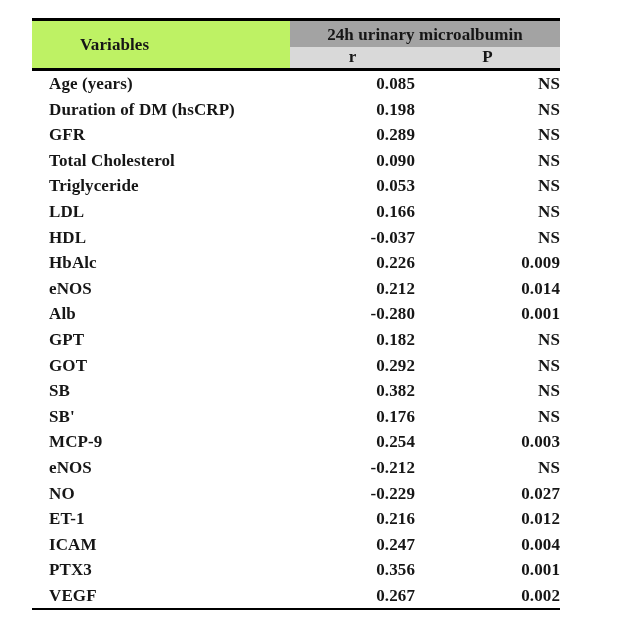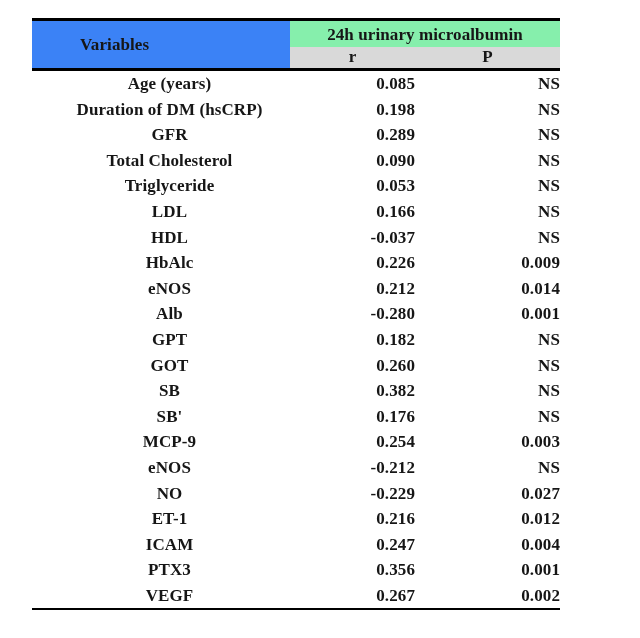--- a/index.html
+++ b/index.html
@@ -58,42 +58,42 @@
     line-height: 20px;
   }
   tbody td {
     padding: 0;
     height: 25.6px;
     line-height: 25.6px;
     white-space: nowrap;
     overflow: hidden;
   }
   tbody td.cell-var {
-    text-align: center;
+    text-align: left;
     padding-left: 17px;
   }
   tbody td.cell-r, tbody td.cell-p {
     text-align: right;
   }
   tbody tr:last-child td { border-bottom: 2.5px solid #000; margin-top: 26px; }
 </style>
 </head>
 <body>
 
 <div class="page" style="color: rgb(22, 22, 22);">
   <table class="corr-table">
     <colgroup>
       <col class="c-var">
       <col class="c-r">
       <col class="c-p">
     </colgroup>
     <thead>
       <tr class="group-row">
-        <th class="variables-head" rowspan="2" style="background: #3b82f6; padding-left: 48px;">Variables</th>
-        <th class="group-head" colspan="2" style="background: #86efac;">24h urinary microalbumin</th>
+        <th class="variables-head" rowspan="2" style="background: #bef264; padding-left: 48px;">Variables</th>
+        <th class="group-head" colspan="2" style="background: #a3a3a3;">24h urinary microalbumin</th>
       </tr>
       <tr class="sub-row">
         <th class="sub-head" style="background: rgb(217, 217, 217);">r</th>
         <th class="sub-head" style="background: rgb(217, 217, 217);">P</th>
       </tr>
     </thead>
     <tbody id="table-body">
         <tr>
     <td class="cell-var">Age (years)</td>
     <td class="cell-r">0.085</td>
@@ -144,21 +144,21 @@
     <td class="cell-r">-0.280</td>
     <td class="cell-p">0.001</td>
   </tr>
         <tr>
     <td class="cell-var">GPT</td>
     <td class="cell-r">0.182</td>
     <td class="cell-p">NS</td>
   </tr>
         <tr>
     <td class="cell-var">GOT</td>
-    <td class="cell-r">0.260</td>
+    <td class="cell-r">0.292</td>
     <td class="cell-p">NS</td>
   </tr>
         <tr>
     <td class="cell-var">SB</td>
     <td class="cell-r">0.382</td>
     <td class="cell-p">NS</td>
   </tr>
         <tr>
     <td class="cell-var">SB'</td>
     <td class="cell-r">0.176</td>

